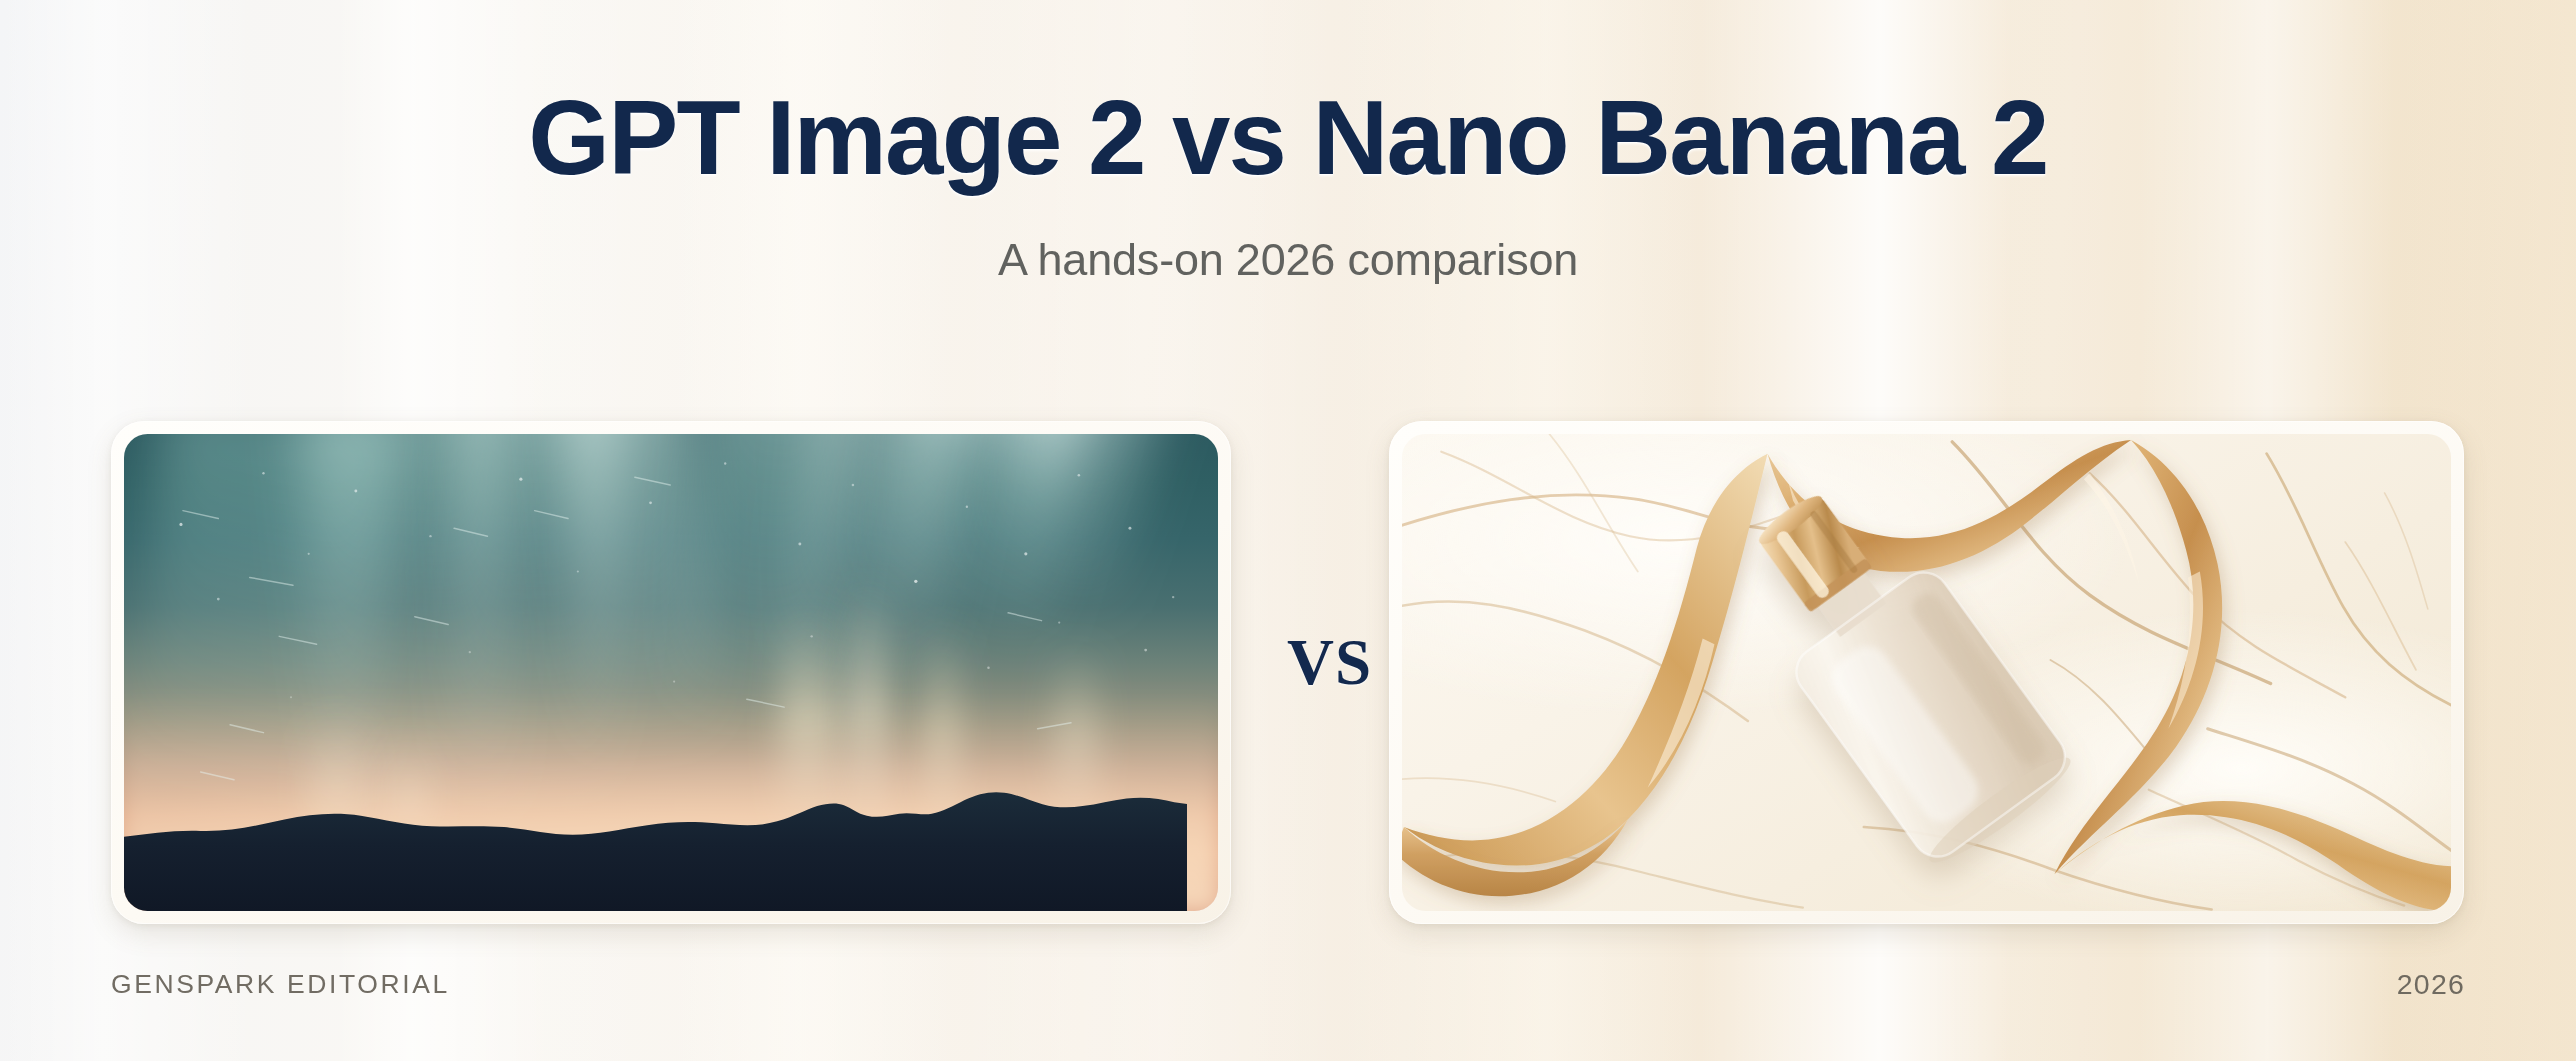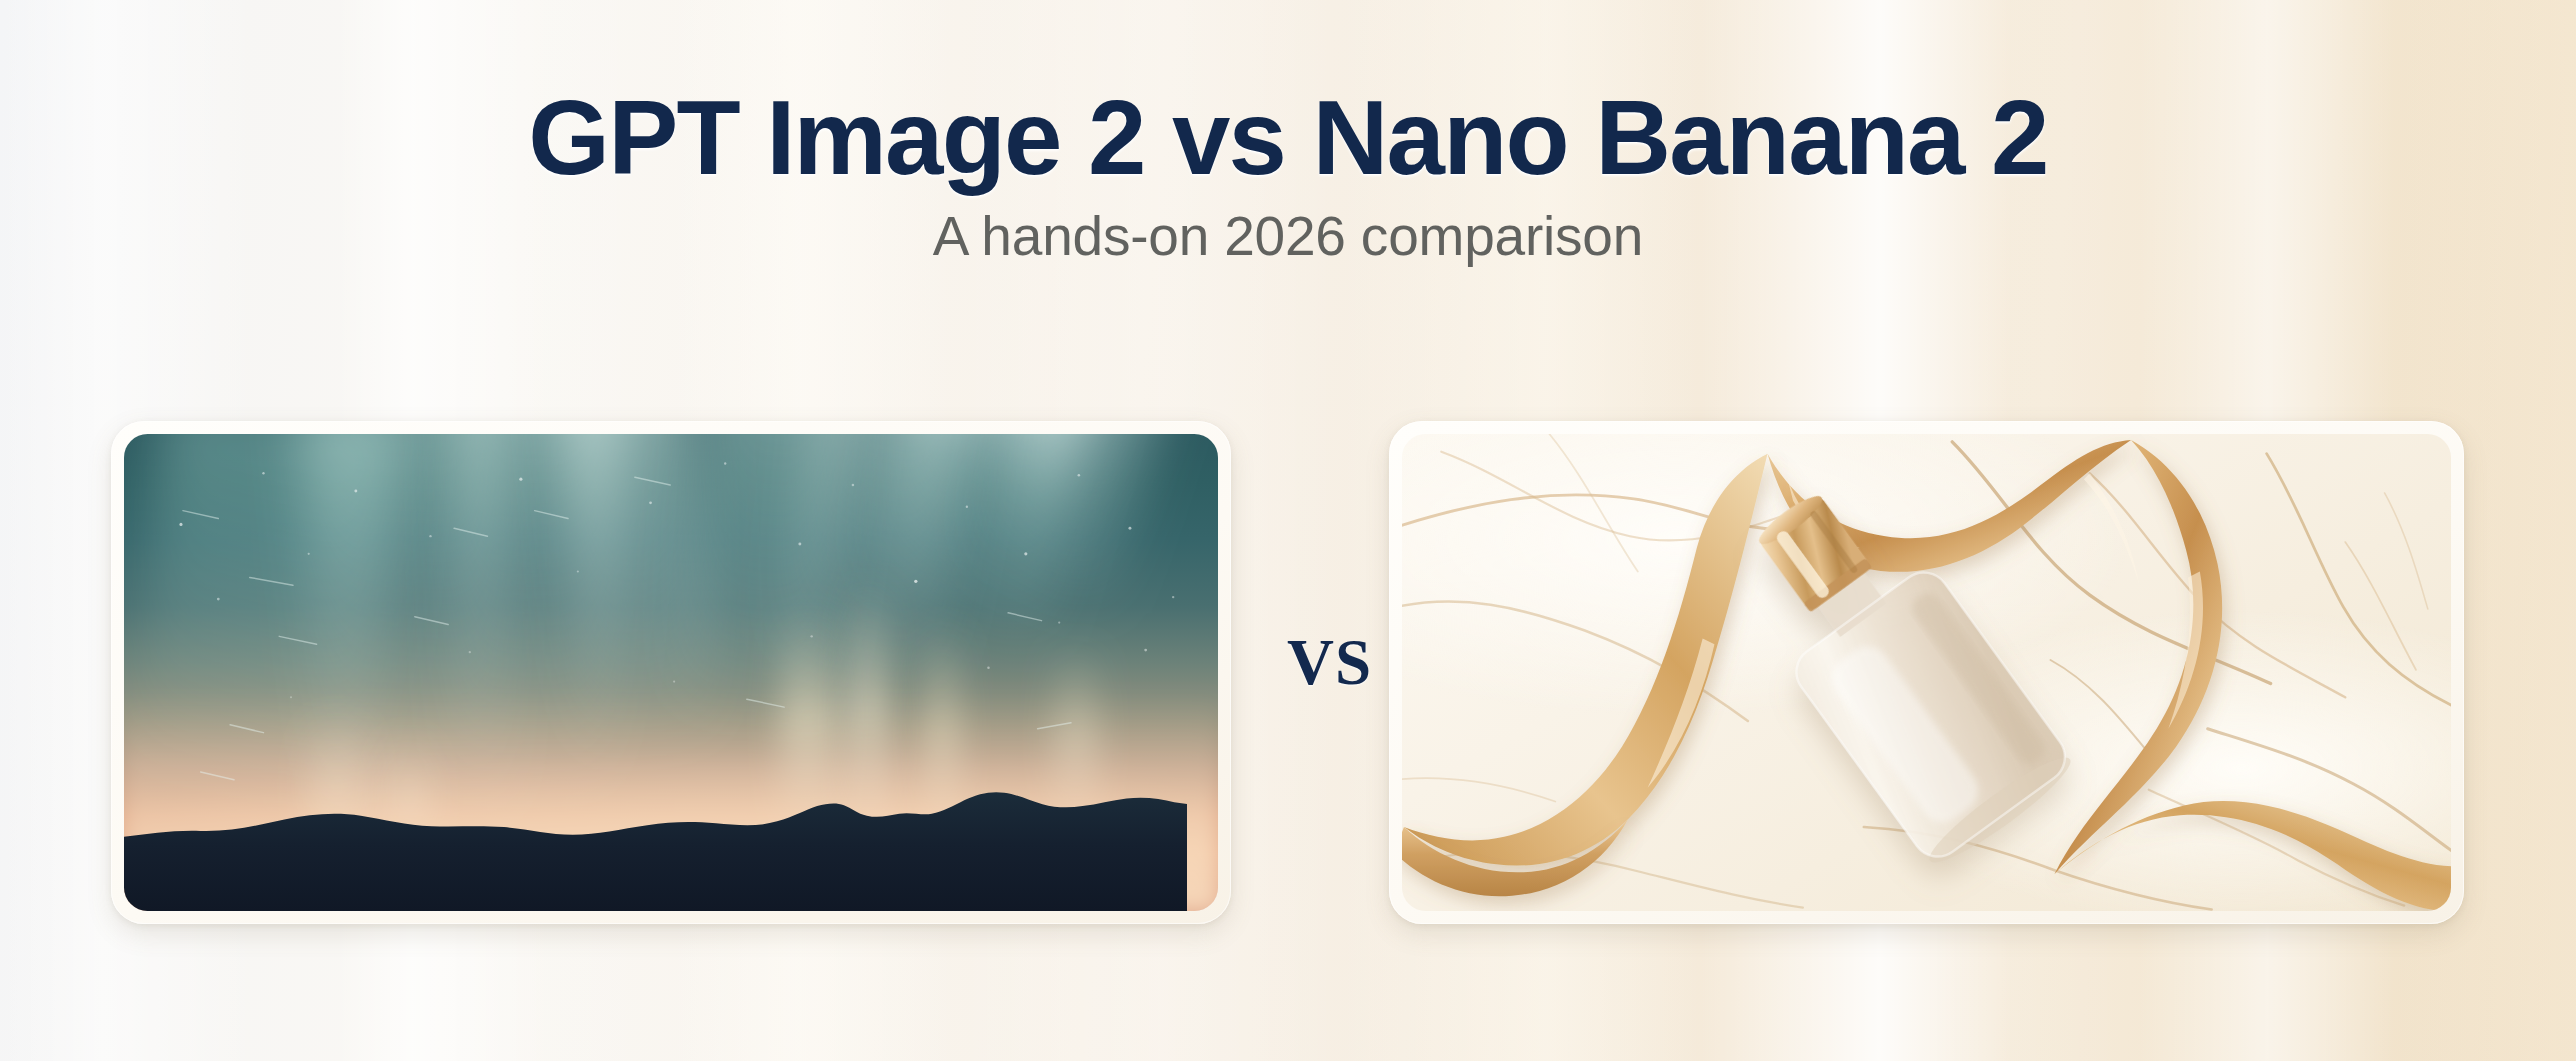--- a/index.html
+++ b/index.html
@@ -59,22 +59,22 @@
     font-size:105px;
     font-weight:700;
     letter-spacing:-1.8px;
     color:#12284c;
     line-height:1.0;
     text-shadow:0 2px 2.9px rgba(255,255,255,0.85), 0 1px 0 rgba(255,255,255,0.9);
     white-space:nowrap;
   }
 
   #page-subtitle {
-    margin-top:19px;
-    font-size:55px;
+    margin-top:47px;
+    font-size:45px;
     font-weight:400;
     color:#61625f;
     letter-spacing:-0.2px;
     line-height:1.0;
   }
 
   
   .card {
     position:absolute;
     top:421px;
@@ -479,15 +479,19 @@
 
           <ellipse cx="520" cy="414" rx="88" ry="16" fill="#ded0ba" opacity=".55"></ellipse>
 
           <rect x="430" y="168" width="180" height="252" rx="26" fill="none" stroke="#ffffff" stroke-opacity=".45" stroke-width="2.5"></rect>
         </g>
       </svg>
 
     </div>
   </div>
 
+  <div id="footer">
+    <div id="footer-brand">GENSPARK EDITORIAL</div>
+    <div id="footer-year">2026</div>
+  </div>
 
 </div>
 
 
 </body></html>

